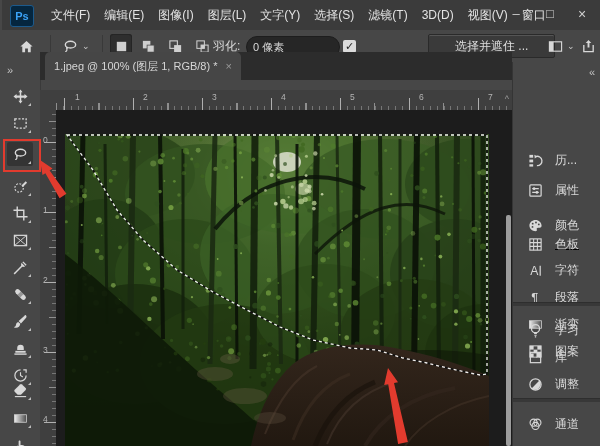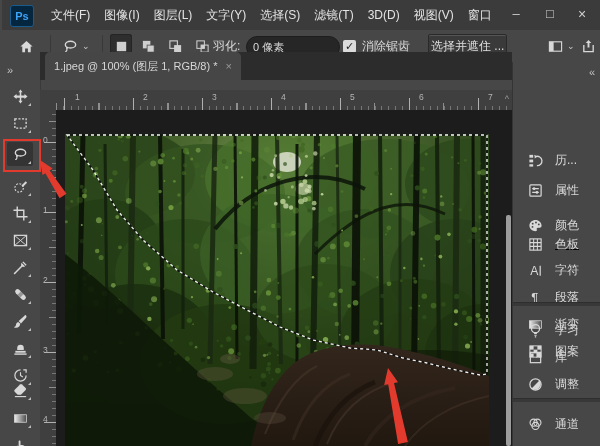--- a/index.html
+++ b/index.html
@@ -18,21 +18,21 @@
   .opt-abs{position:absolute;top:0;height:32px;display:flex;align-items:center;}
   .odiv{position:absolute;top:5px;width:1px;height:22px;background:#393939;}
   .icn{display:inline-flex;width:16px;height:16px;align-items:center;justify-content:center;}
   .modebtn{width:22px;height:24px;display:flex;align-items:center;justify-content:center;border-radius:3px;}
   .modebtn.active{background:#2e2e2e;box-shadow:inset 0 0 0 1px #252525;}
   .opt-label{font-size:12px;color:#dadada;white-space:nowrap;}
   .feather-input{width:80px;height:20px;background:#262626;border:1px solid #1d1d1d;border-radius:11px;
                  color:#dadada;font-size:11px;padding:0 6px;font-family:inherit;}
   .checkbox{width:13px;height:13px;background:#dcdcdc;border-radius:2px;color:#262626;font-size:11px;
             line-height:13px;text-align:center;font-weight:bold;}
-  .sm-btn{height:22px;padding:0 2px;background:#3a3a3a;border:1px solid #2a2a2a;box-shadow:inset 0 1px 0 #555;
+  .sm-btn{height:22px;padding:0 26px;background:#3a3a3a;border:1px solid #2a2a2a;box-shadow:inset 0 1px 0 #555;
           border-radius:2px;color:#dedede;font-size:12px;display:flex;align-items:center;white-space:nowrap;}
   .chev{color:#c9c9c9;font-size:9px;}
   
   .toolcol{position:absolute;left:0;top:62px;width:40px;height:384px;background:#474747;border-right:1px solid #3a3a3a;}
   .tcollapse{position:absolute;left:7px;top:2px;color:#c2c2c2;font-size:11px;letter-spacing:-1px;}
   .tool{position:absolute;left:7px;width:26px;height:24px;display:flex;align-items:center;justify-content:center;}
   .tool::after{content:"";position:absolute;right:2px;bottom:2px;border-left:3px solid transparent;border-bottom:3px solid #bdbdbd;}
   .tool.selected{background:#343434;border-radius:2px;}
   .red-box{position:absolute;left:3px;top:139px;width:34px;height:29px;border:2px solid #e23b2e;z-index:40;}
   
@@ -75,20 +75,21 @@
 </style>
 </head>
 <body>
 
 <div class="app">
 
   <div class="titlebar">
     <div class="pslogo">Ps</div>
     <div class="menus">
       <span class="menu-item">文件(F)</span>
+      <span class="menu-item">编辑(E)</span>
       <span class="menu-item">图像(I)</span>
       <span class="menu-item">图层(L)</span>
       <span class="menu-item">文字(Y)</span>
       <span class="menu-item">选择(S)</span>
       <span class="menu-item">滤镜(T)</span>
       <span class="menu-item">3D(D)</span>
       <span class="menu-item">视图(V)</span>
       <span class="menu-item">窗口</span>
     </div>
     <span class="winbtn min">–</span>
@@ -150,23 +151,20 @@
           </span>
         </span>
     </div>
     <div class="opt-abs" style="left:213px;">
         <span class="opt-label">羽化:</span>
       </div>
     <input class="feather-input" style="position: absolute; left: 246px; top: 6px;" readonly="" value="0 像素">
     <div class="opt-abs" style="left:343px;">
       <span class="checkbox">✓</span>
     </div>
-    <div class="opt-abs" style="left:362px;">
-        <span class="opt-label">消除锯齿</span>
-      </div>
     <div class="opt-abs" style="left:428px;top:5px;height:22px;">
       <span class="sm-btn">选择并遮住 ...</span>
     </div>
     <div class="opt-abs" style="left:547px;gap:4px;">
       <span class="icn">
           <svg viewBox="0 0 16 16" width="15" height="15">
             <rect x="1.5" y="3" width="13" height="10" fill="none" stroke="#d8d8d8" stroke-width="1.2"></rect>
             <rect x="1.5" y="3" width="4.5" height="10" fill="#d8d8d8"></rect>
           </svg>
         </span>

